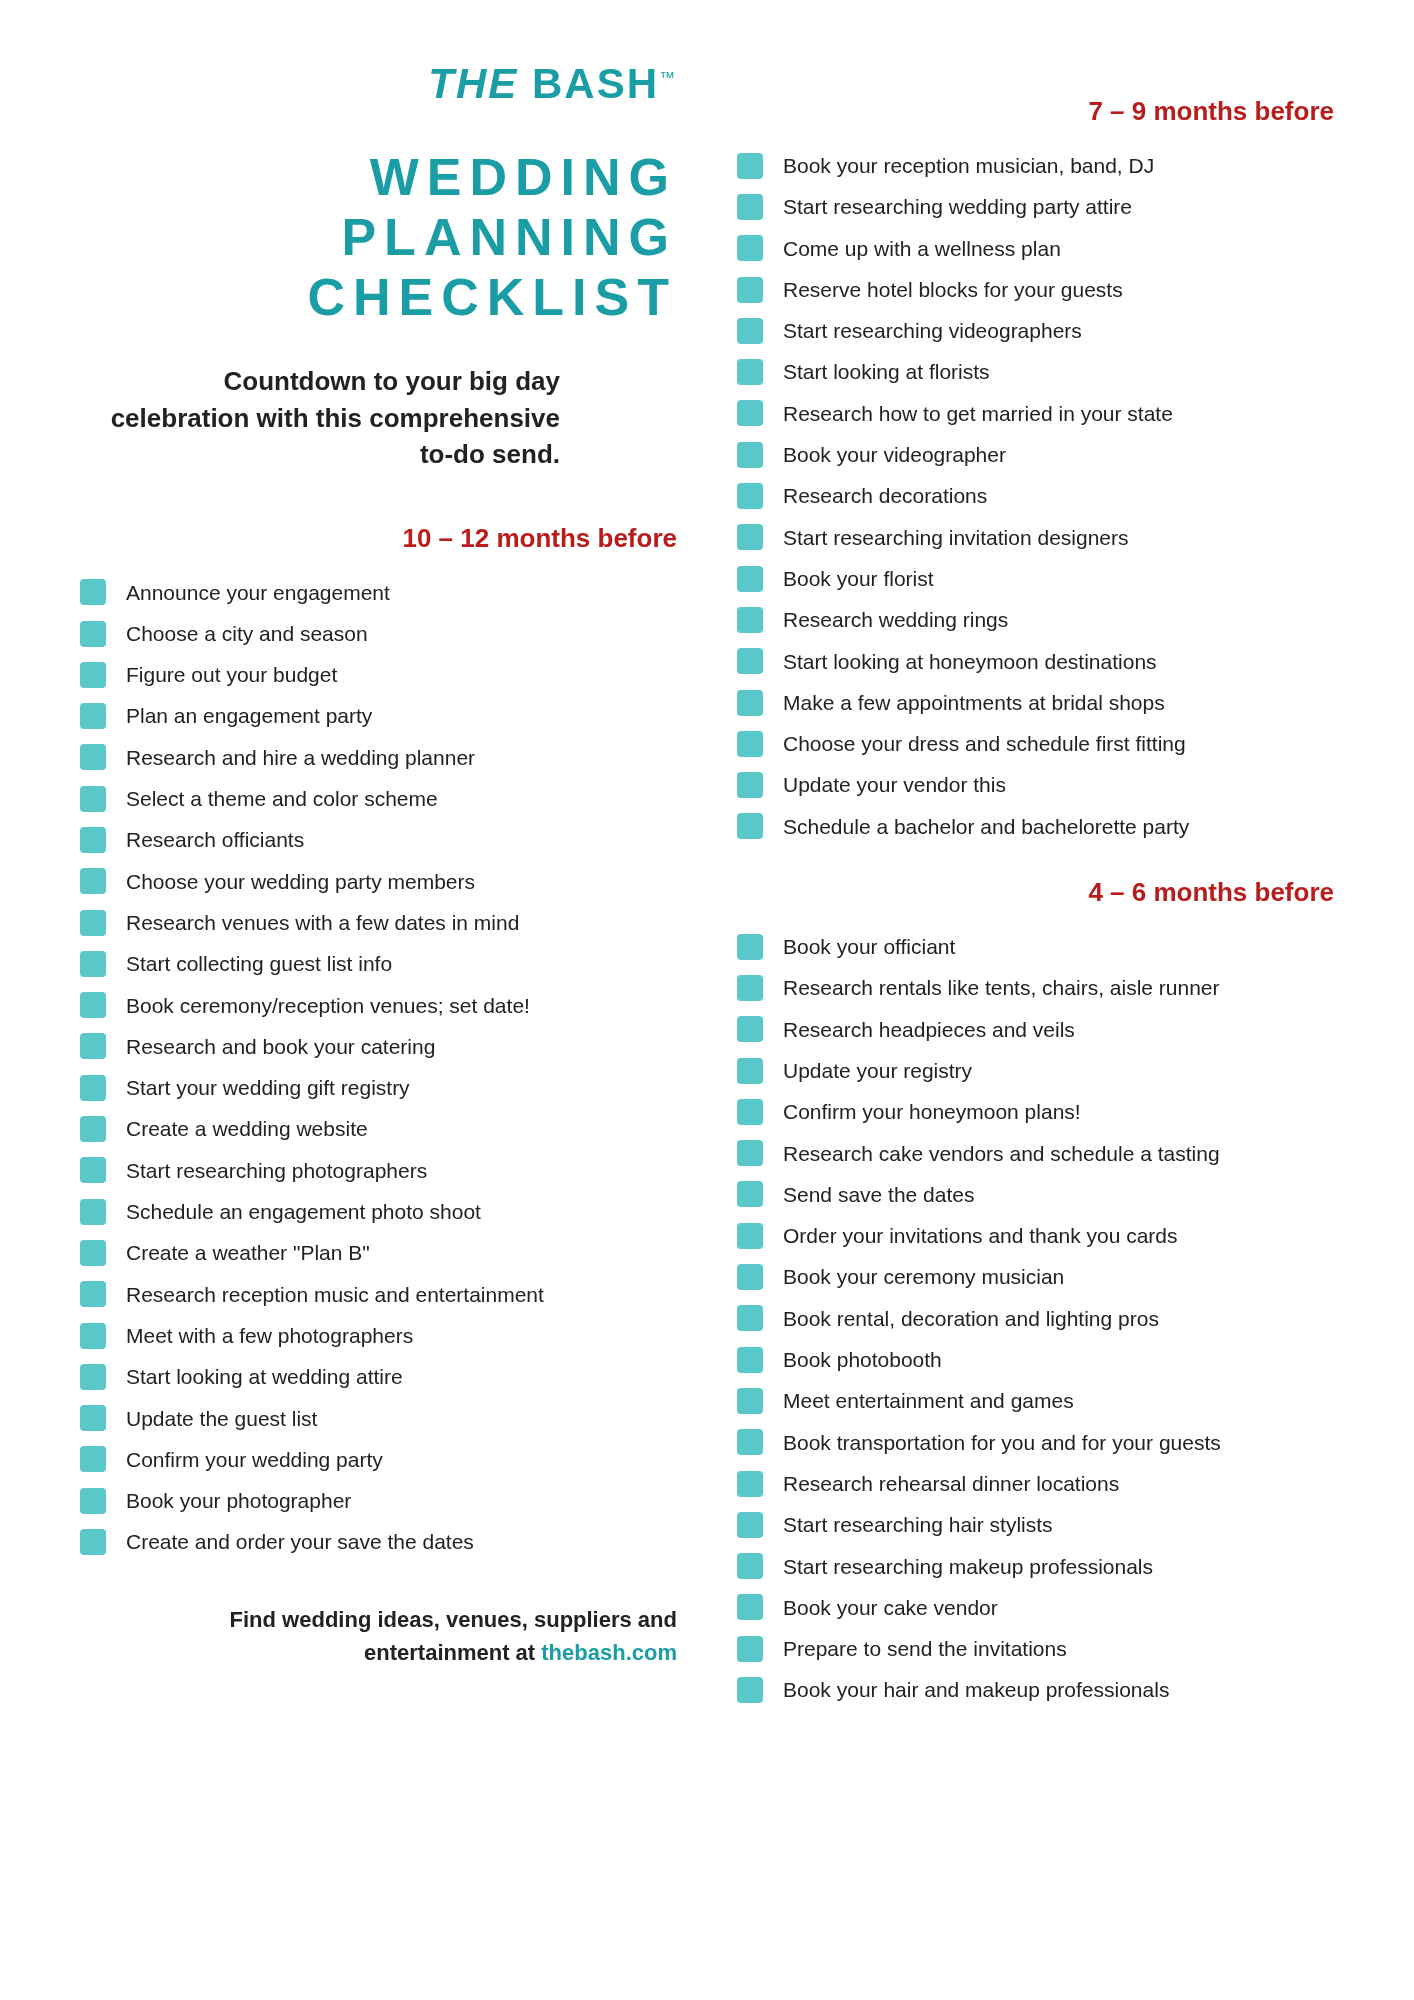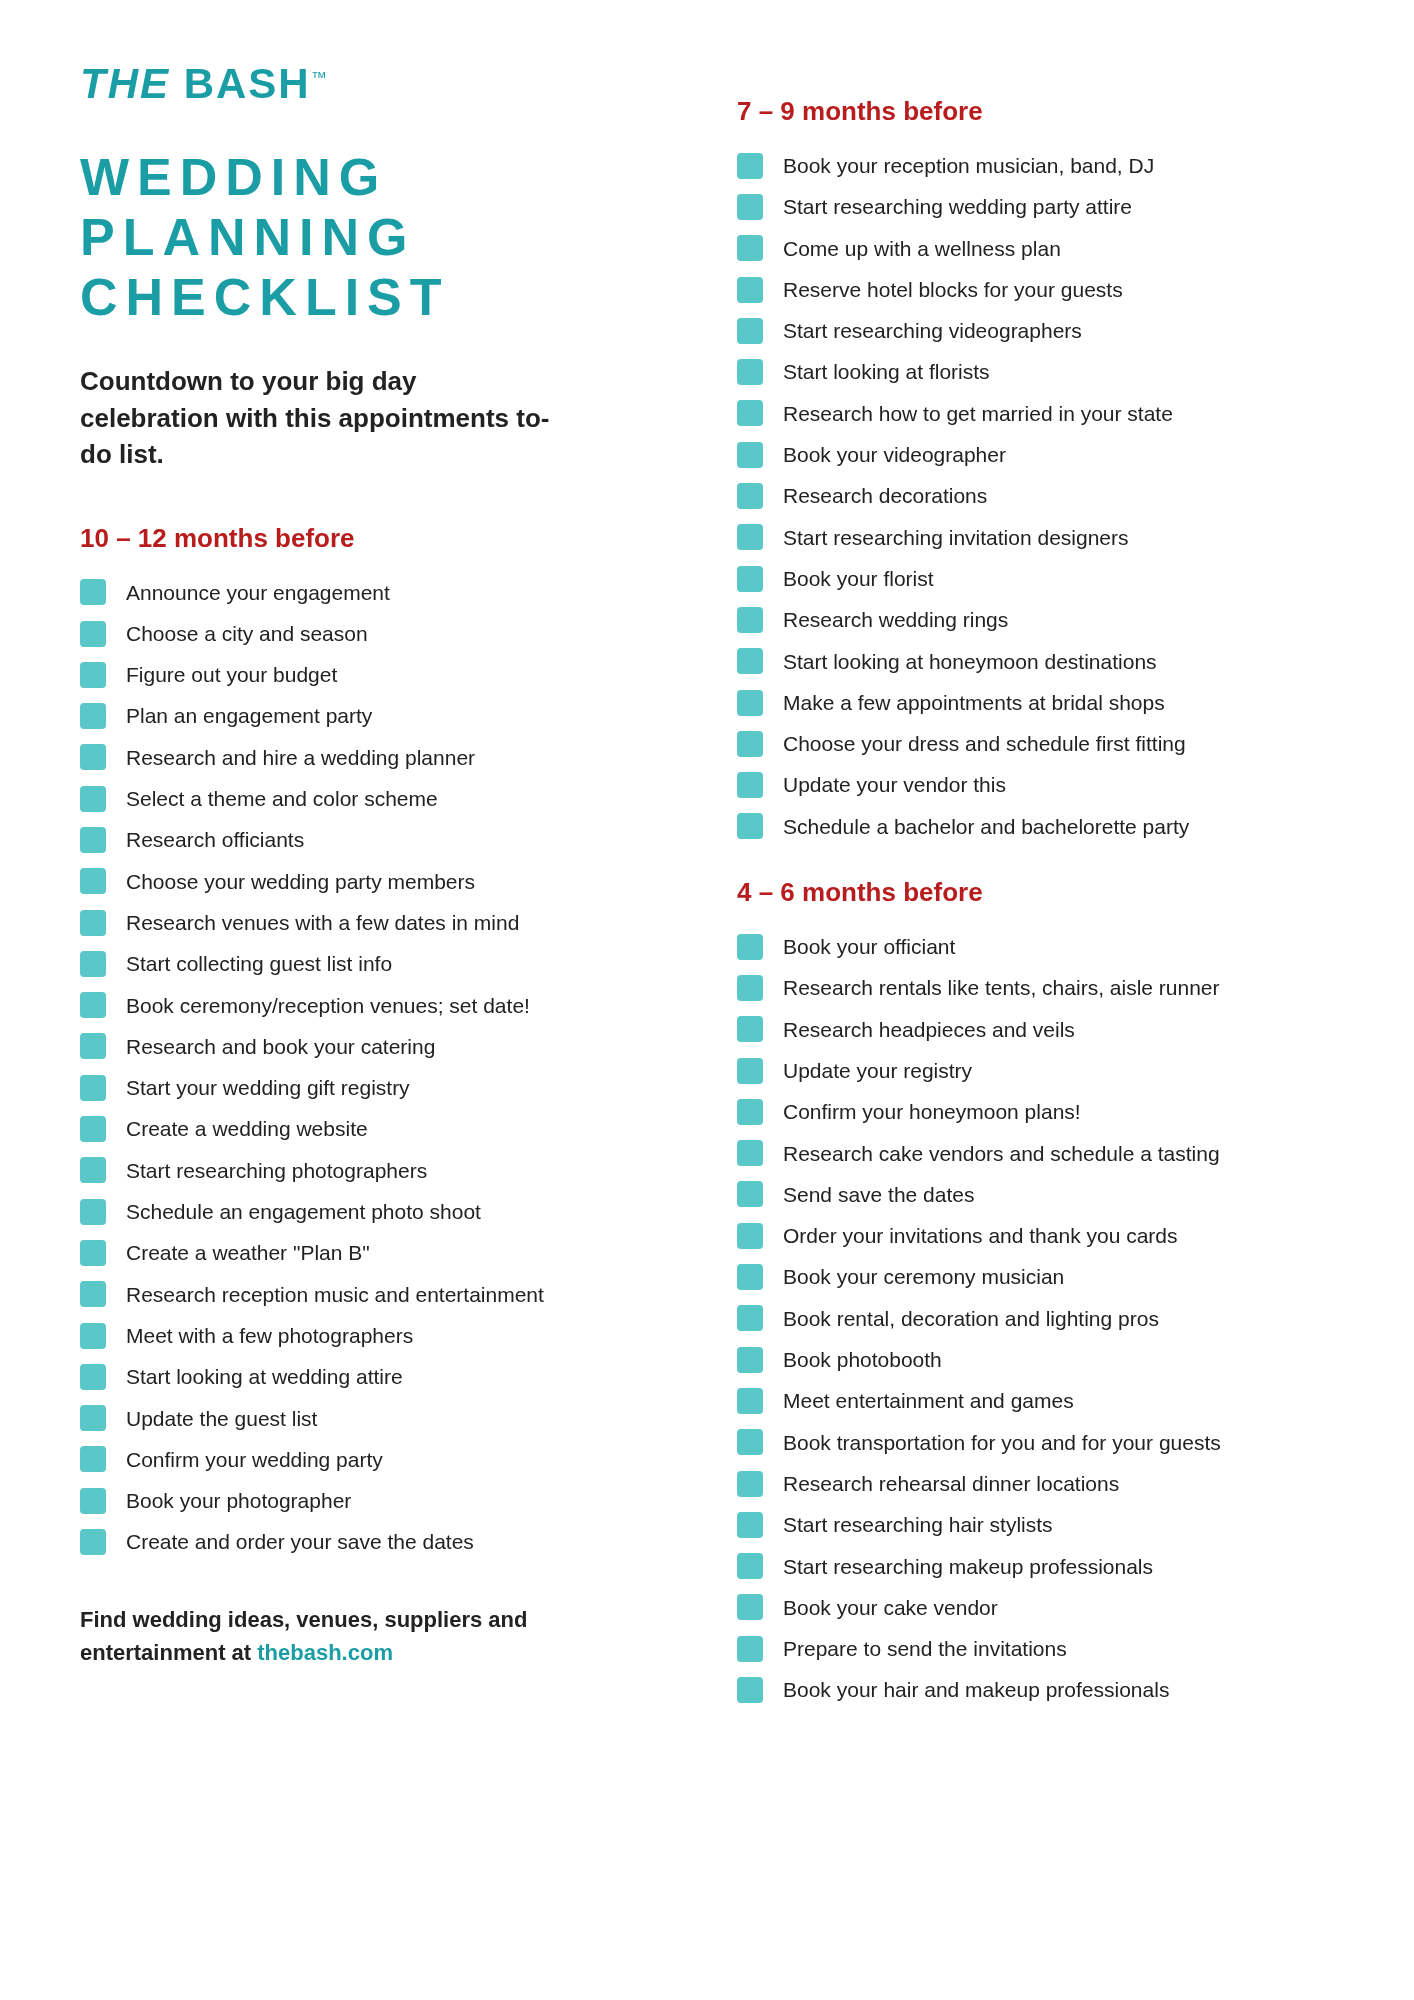--- a/index.html
+++ b/index.html
@@ -11,20 +11,21 @@
       display: flex;
       justify-content: center;
     }
     .page {
       width: 1414px;
       min-height: 2000px;
       background: #ffffff;
       padding: 60px 80px;
       display: flex;
       flex-direction: column;
+      text-align: right;
     }
     .content-wrapper {
       display: flex;
       gap: 60px;
       width: 100%;
     }
     .left-column {
       flex: 1;
       min-width: 0;
     }
@@ -123,21 +124,21 @@
   <div class="content-wrapper">
 
     <div class="left-column">
 
       <div class="logo">
         <span class="logo-text"><span style="font-size: 42px; font-weight: 900; color: rgb(26, 157, 165); letter-spacing: 2px; text-transform: uppercase; font-family: Arial, Helvetica, sans-serif;"><span style="font-style: italic;">The </span><span>Bash</span><sup style="font-size: 16px; font-weight: 400;">™</sup></span></span>
       </div>
 
       <div class="main-title">WEDDING PLANNING CHECKLIST</div>
 
-      <div class="subtitle">Countdown to your big day celebration with this appointments to-do list.</div>
+      <div class="subtitle">Countdown to your big day celebration with this comprehensive to-do send.</div>
 
       <div class="section">
         <div class="section-heading">10 – 12 months before</div>
         <ul class="checklist">
         <li>
               <span class="checkbox"></span>
               <span>Announce your engagement</span>
             </li>
             <li>
               <span class="checkbox"></span>

